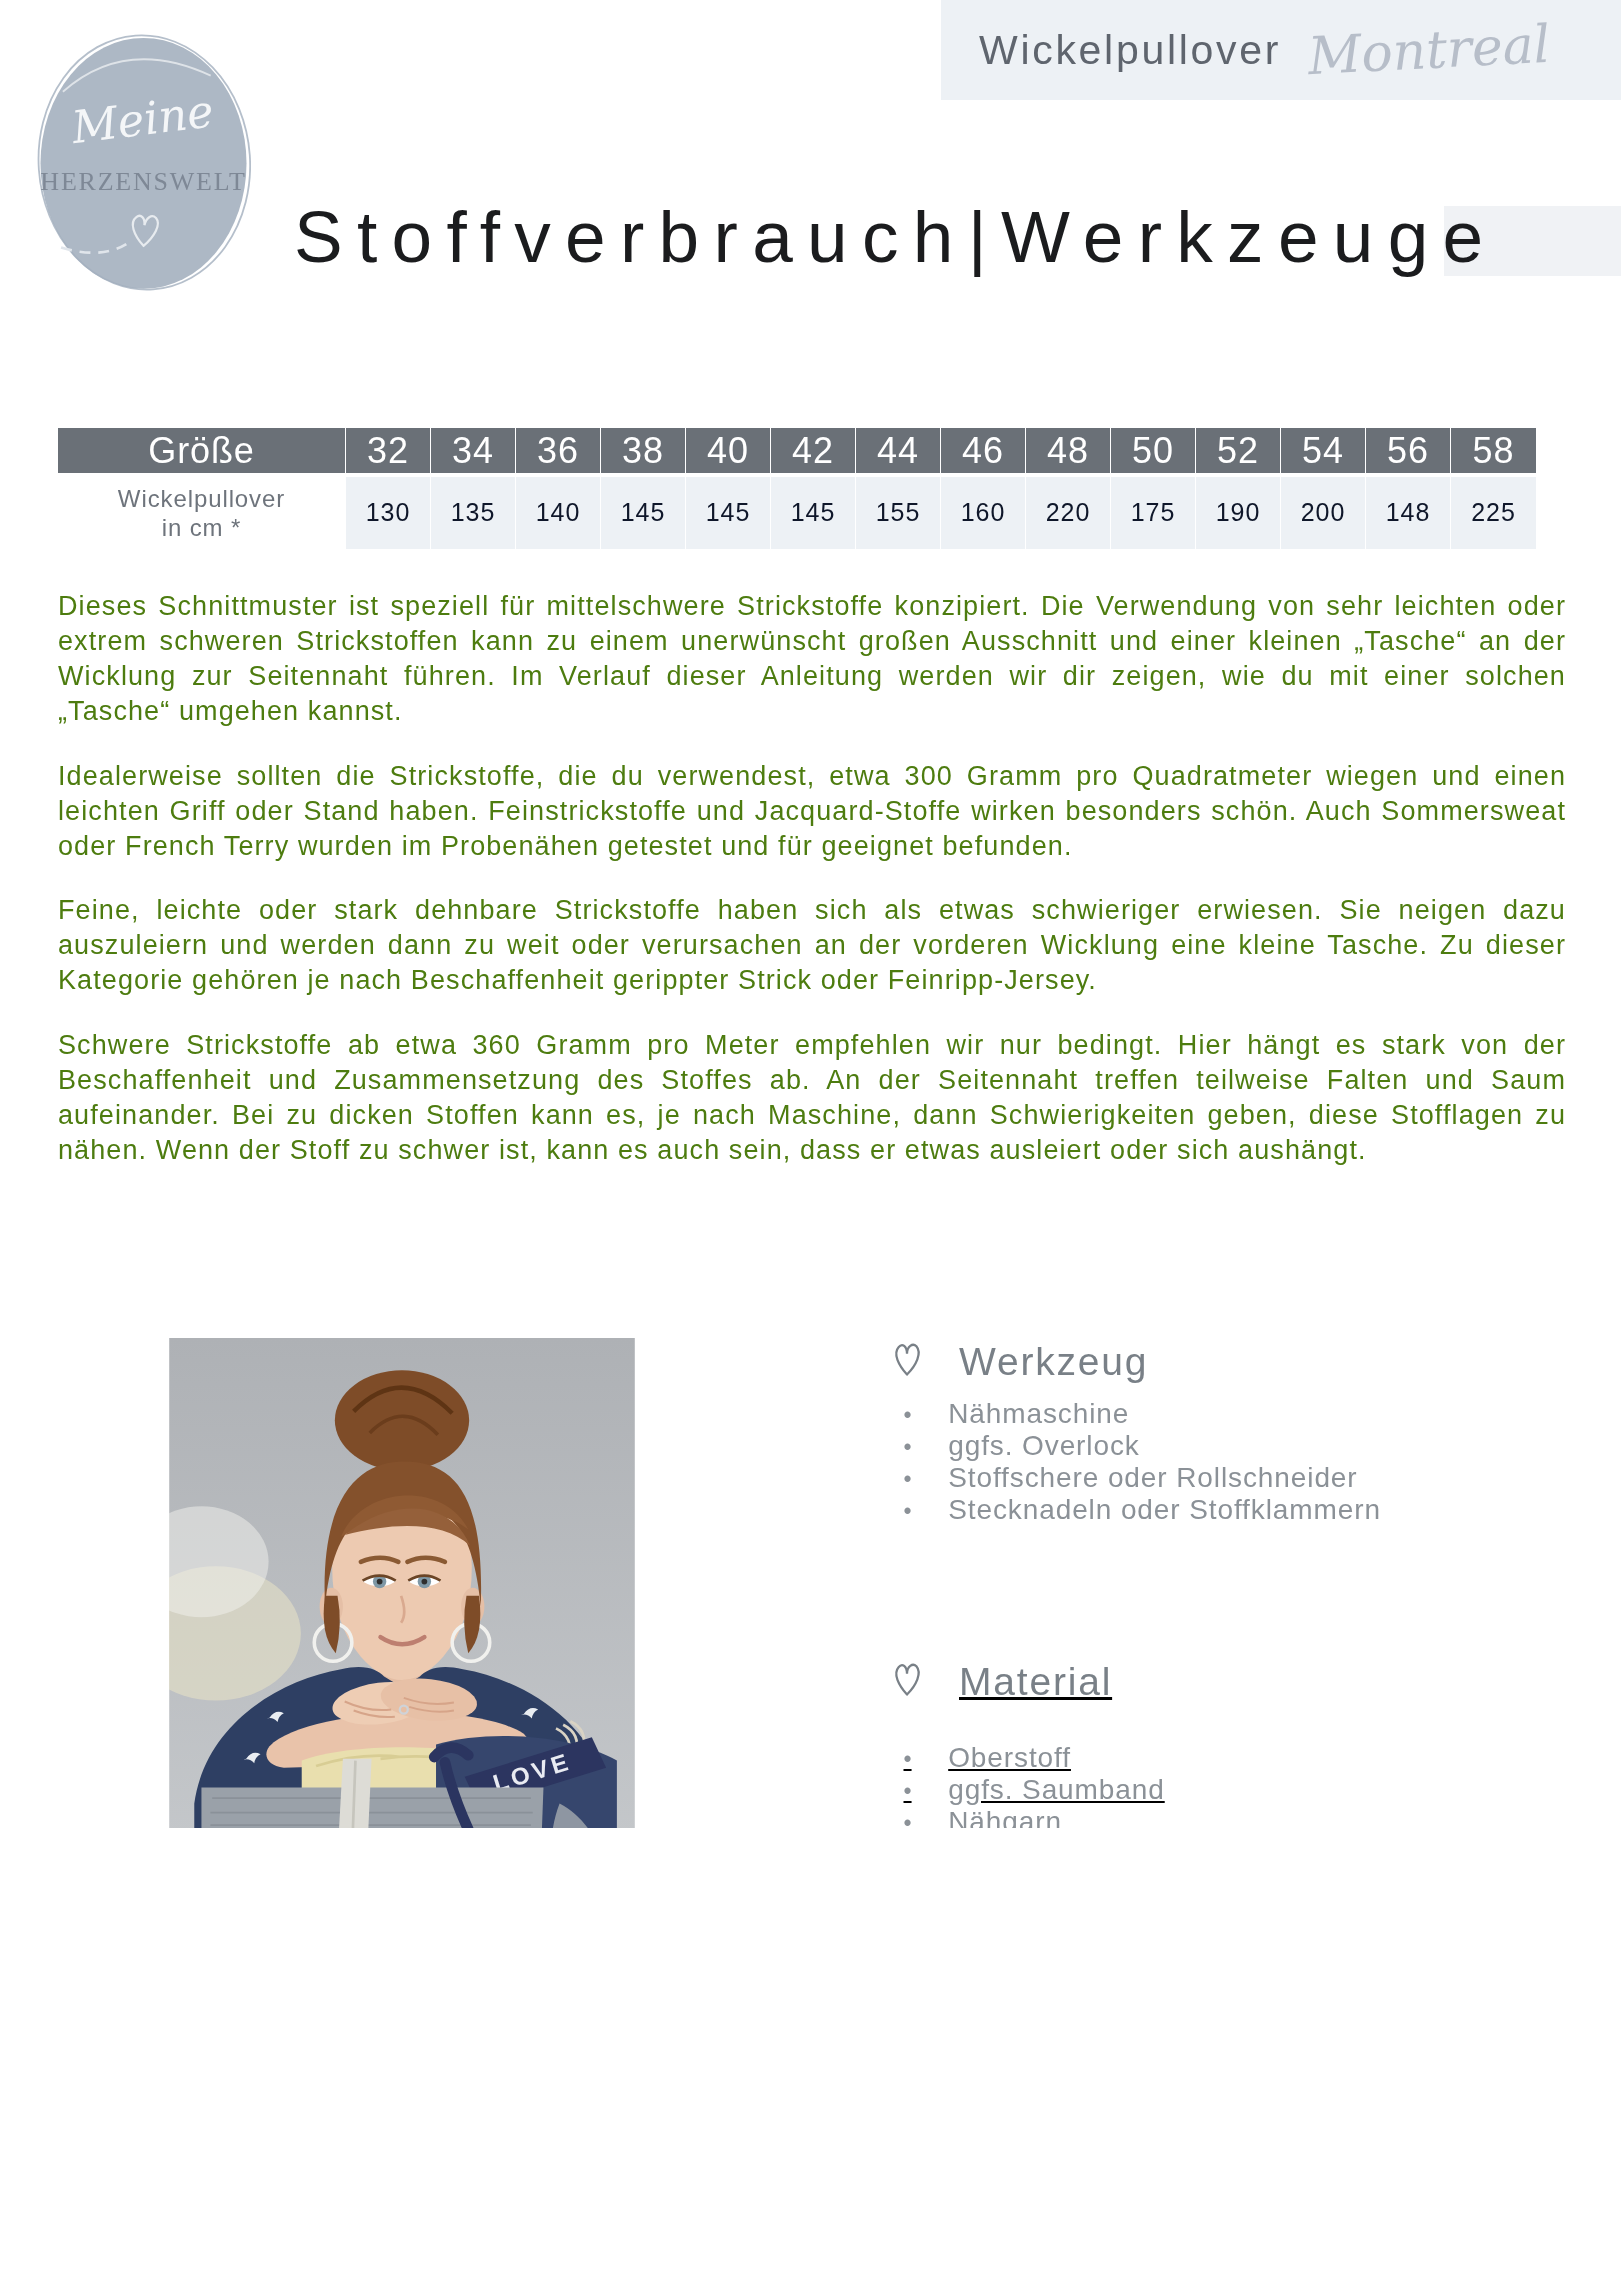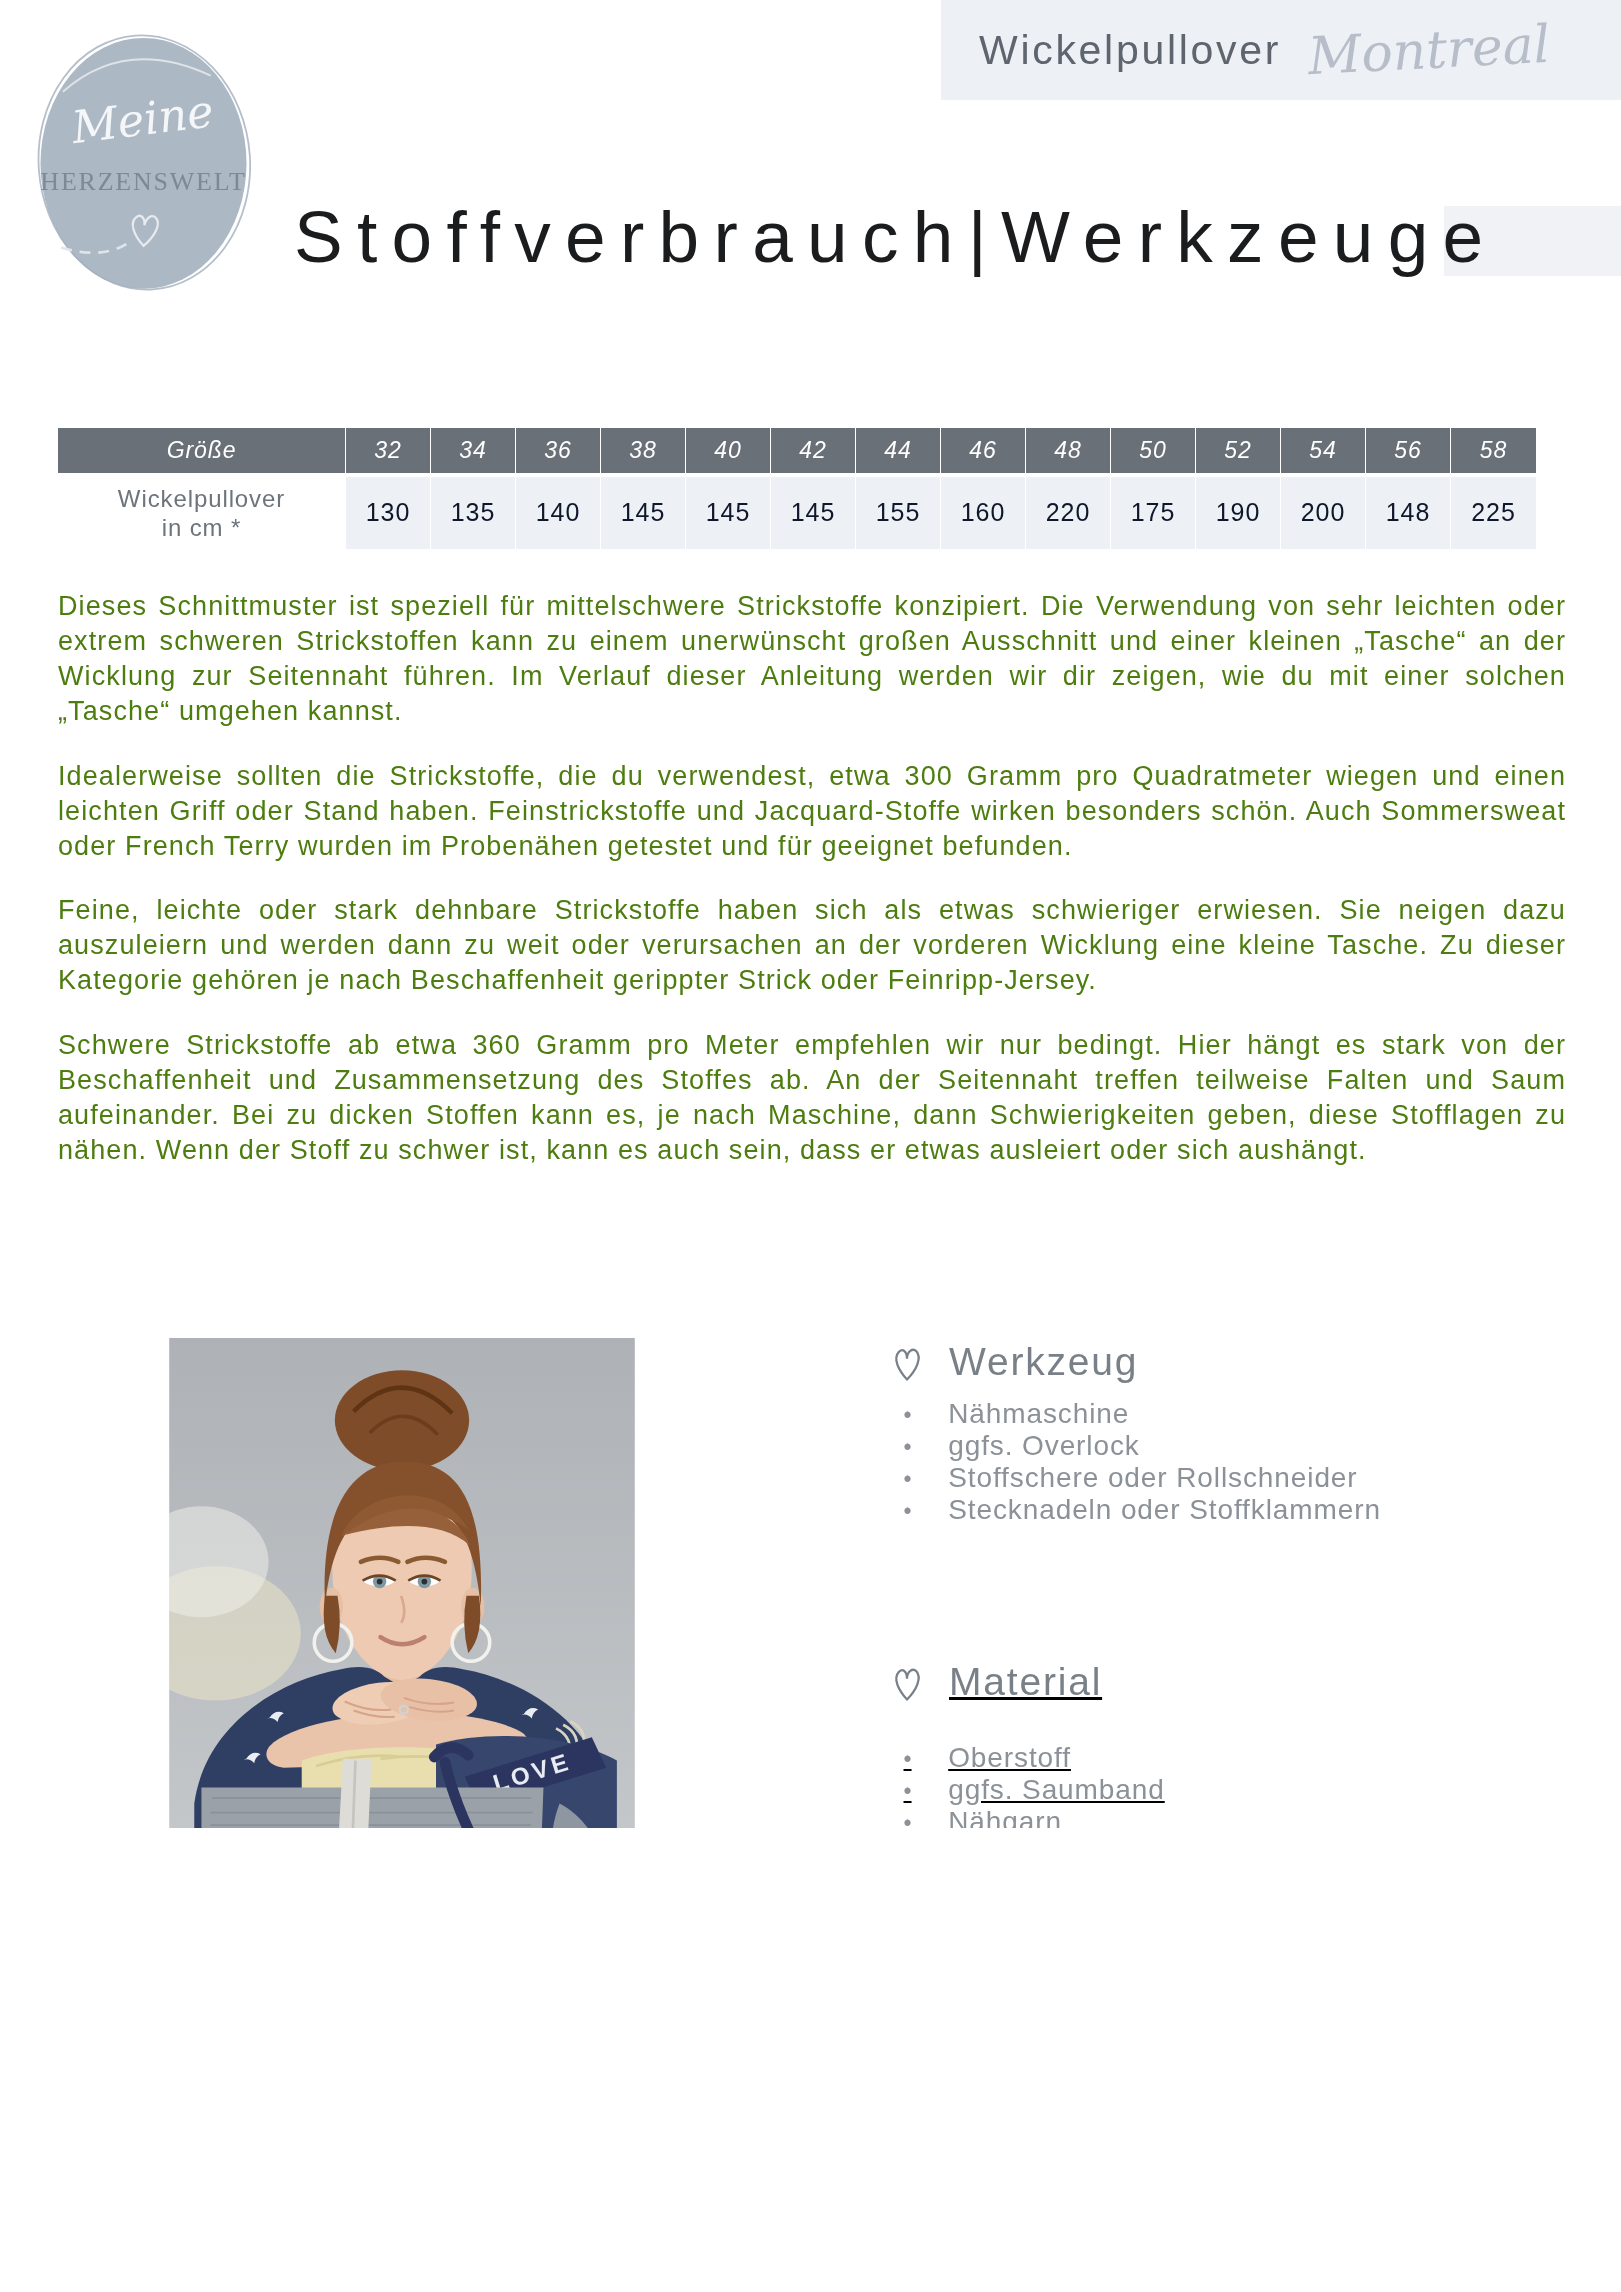--- a/index.html
+++ b/index.html
@@ -37,42 +37,42 @@
 
   
   .size-table { position:absolute; left:58px; top:428px; width:1478px; }
   .size-row { display:grid; grid-template-columns:288px repeat(14,1fr); }
   .size-row .cell {
     display:flex; align-items:center; justify-content:center;
     border-right:1.8px solid #ffffff;
   }
   .size-row .cell:last-child { border-right:none; }
   .row-header { height:45px; }
-  .row-header .cell { background:#6a7077; color:#ffffff; font-size:23px; letter-spacing:0.9px;font-style:italic; }
+  .row-header .cell { background:#6a7077; color:#ffffff; font-size:36px; letter-spacing:0.9px; }
   .row-values { height:72px; margin-top:3.6px; }
   .row-values .cell { background:#edf1f5; color:#0f172a; font-size:25px; letter-spacing:0.9px; }
   .row-values .cell.label-cell { background:#ffffff; color:#6e747c; font-size:24px;
     flex-direction:column; line-height:29px; }
 
   
   .body-copy { position:absolute; left:58px; top:589px; width:1508px; }
   .body-copy p {
     font-size:27px; line-height:35px; letter-spacing:1.1px; color:#4d7c0f;
     text-align:justify; margin:0 0 29.6px 0;
   }
 
   
   .photo { position:absolute; left:169px; top:1338px; width:466px; height:616px; }
   .photo svg { display:block; width:100%; height:100%; }
 
   
   .section { position:absolute; left:891px; width:627px; }
   .section-tools { top:1340px; }
   .section-materials { top:1660px;text-decoration:underline; }
-  .section-head { display:flex; align-items:flex-end; gap:26px; }
+  .section-head { display:flex; align-items:flex-start; gap:36px; }
   .section-head .heading {
     font-size:39px; color:#798087; letter-spacing:1.8px; font-weight:400;
   }
   .section ul { list-style:none; }
   .section-tools ul { margin-top:14.3px; }
   .section-materials ul { margin-top:38px; }
   .section li { display:flex; align-items:baseline; height:32px; }
   .section li .dot { width:19.7px; margin-left:12.5px; color:#8b9197; font-size:23px; }
   .section li .li-txt { margin-left:25px; font-size:28px; color:#8b9197; letter-spacing:0.9px; }
 

